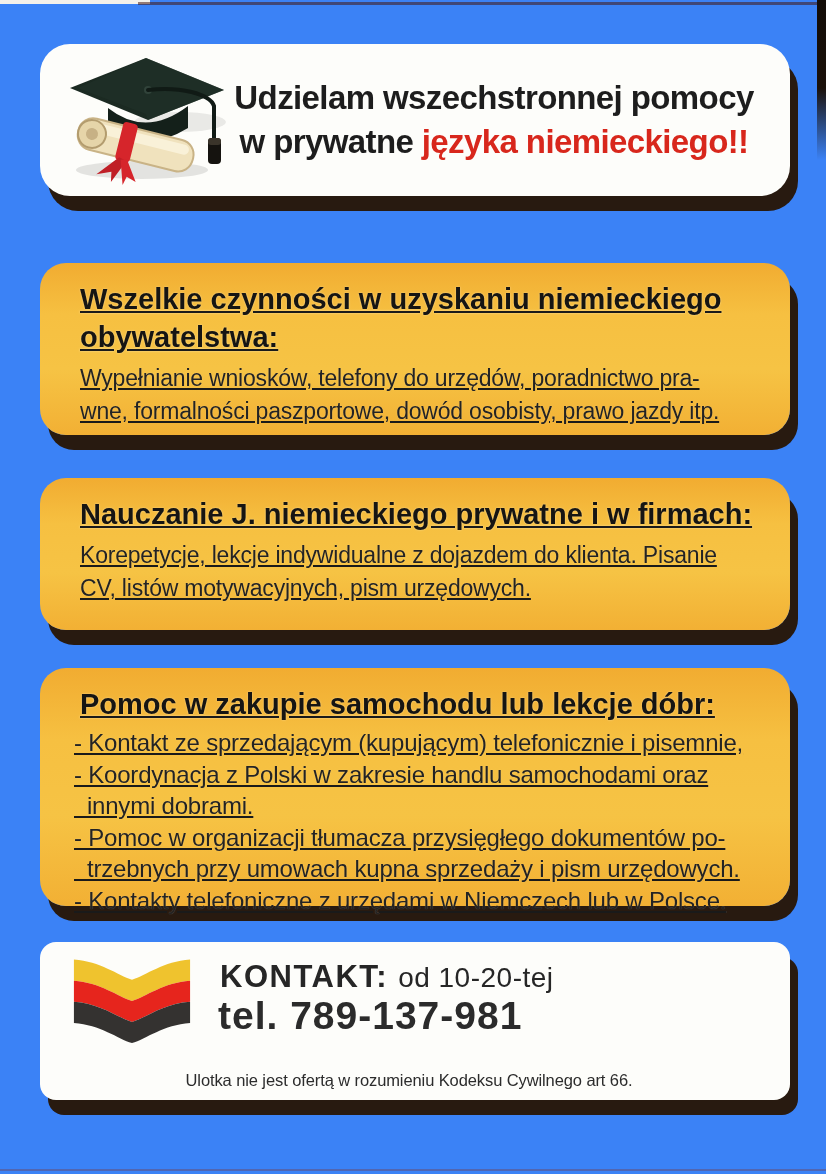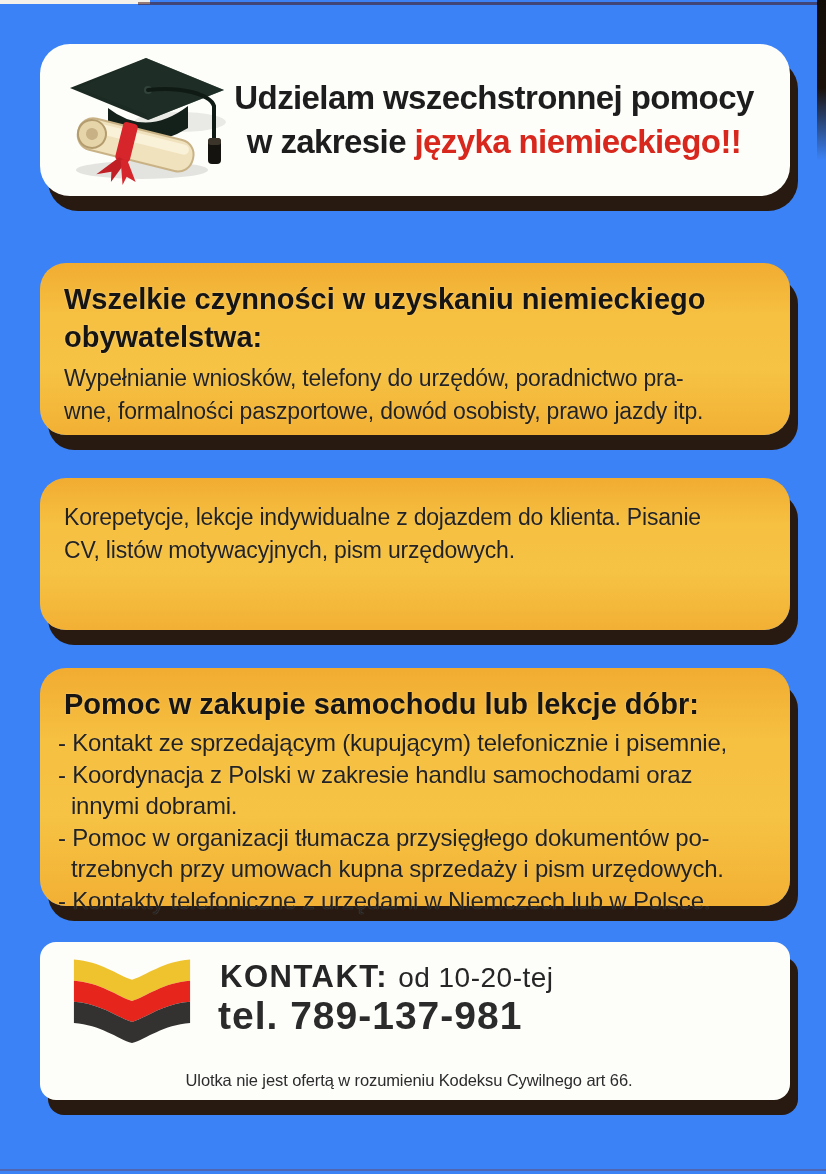--- a/index.html
+++ b/index.html
@@ -34,21 +34,21 @@
   .card-header{top:44px;height:152px;}
   .cap-icon{position:absolute;left:20px;top:8px;width:172px;height:136px;}
   .header-text{
     position:absolute;left:168px;right:10px;top:32px;
     text-align:center;font-weight:bold;font-size:33px;line-height:44px;
     letter-spacing:-0.6px;color:#1d1d1d;
   }
   .header-highlight{color:#d8271c;}
 
   
-  .section{padding:17px 12px 0 24px;color:#1a1a1a;}
+  .section{padding:17px 12px 0 40px;color:#1a1a1a;text-decoration:underline;}
   .section-citizenship{top:263px;height:172px;}
   .section-teaching{top:478px;height:152px;}
   .section-cars{top:668px;height:238px;}
   .section-title{
     font-weight:bold;font-size:29px;line-height:38px;white-space:pre-line;
     color:#161513;text-shadow:0 0 2px rgba(255,255,255,.45);
   }
   .section-body{
     margin-top:6px;font-size:23px;line-height:33px;white-space:pre;
     color:#242322;letter-spacing:-0.2px;
@@ -103,32 +103,33 @@
         <circle cx="30" cy="94" r="14" fill="#e6d5a9" stroke="#b39c6e" stroke-width="2"></circle>
         <circle cx="30" cy="94" r="6" fill="#c7b185"></circle>
 
         <rect x="58" y="74" width="15" height="39" rx="4" fill="#d6252b"></rect>
         <path d="M62 110 L44 132 L58 126 L60 136 L70 112 Z" fill="#c01f26"></path>
         <path d="M70 110 L84 130 L74 127 L72 136 L64 112 Z" fill="#d6252b"></path>
       </g>
     </svg>
     <div class="header-text">
       <div>Udzielam wszechstronnej pomocy</div>
-      <div><span>w zakresie </span><span class="header-highlight">języka niemieckiego!!</span></div>
+      <div><span>w prywatne </span><span class="header-highlight">języka niemieckiego!!</span></div>
     </div>
   </div>
 
   <div class="card yellow-card section section-citizenship">
     <div class="section-title">Wszelkie czynności w uzyskaniu niemieckiego
 obywatelstwa:</div>
     <div class="section-body">Wypełnianie wniosków, telefony do urzędów, poradnictwo pra-
 wne, formalności paszportowe, dowód osobisty, prawo jazdy itp.</div>
   </div>
 
   <div class="card yellow-card section section-teaching">
+    <div class="section-title">Nauczanie J. niemieckiego prywatne i w firmach:</div>
     <div class="section-body">Korepetycje, lekcje indywidualne z dojazdem do klienta. Pisanie
 CV, listów motywacyjnych, pism urzędowych.</div>
   </div>
 
   <div class="card yellow-card section section-cars">
     <div class="section-title">Pomoc w zakupie samochodu lub lekcje dóbr:</div>
     <div class="section-body">- Kontakt ze sprzedającym (kupującym) telefonicznie i pisemnie,
 - Koordynacja z Polski w zakresie handlu samochodami oraz
   innymi dobrami.
 - Pomoc w organizacji tłumacza przysięgłego dokumentów po-

